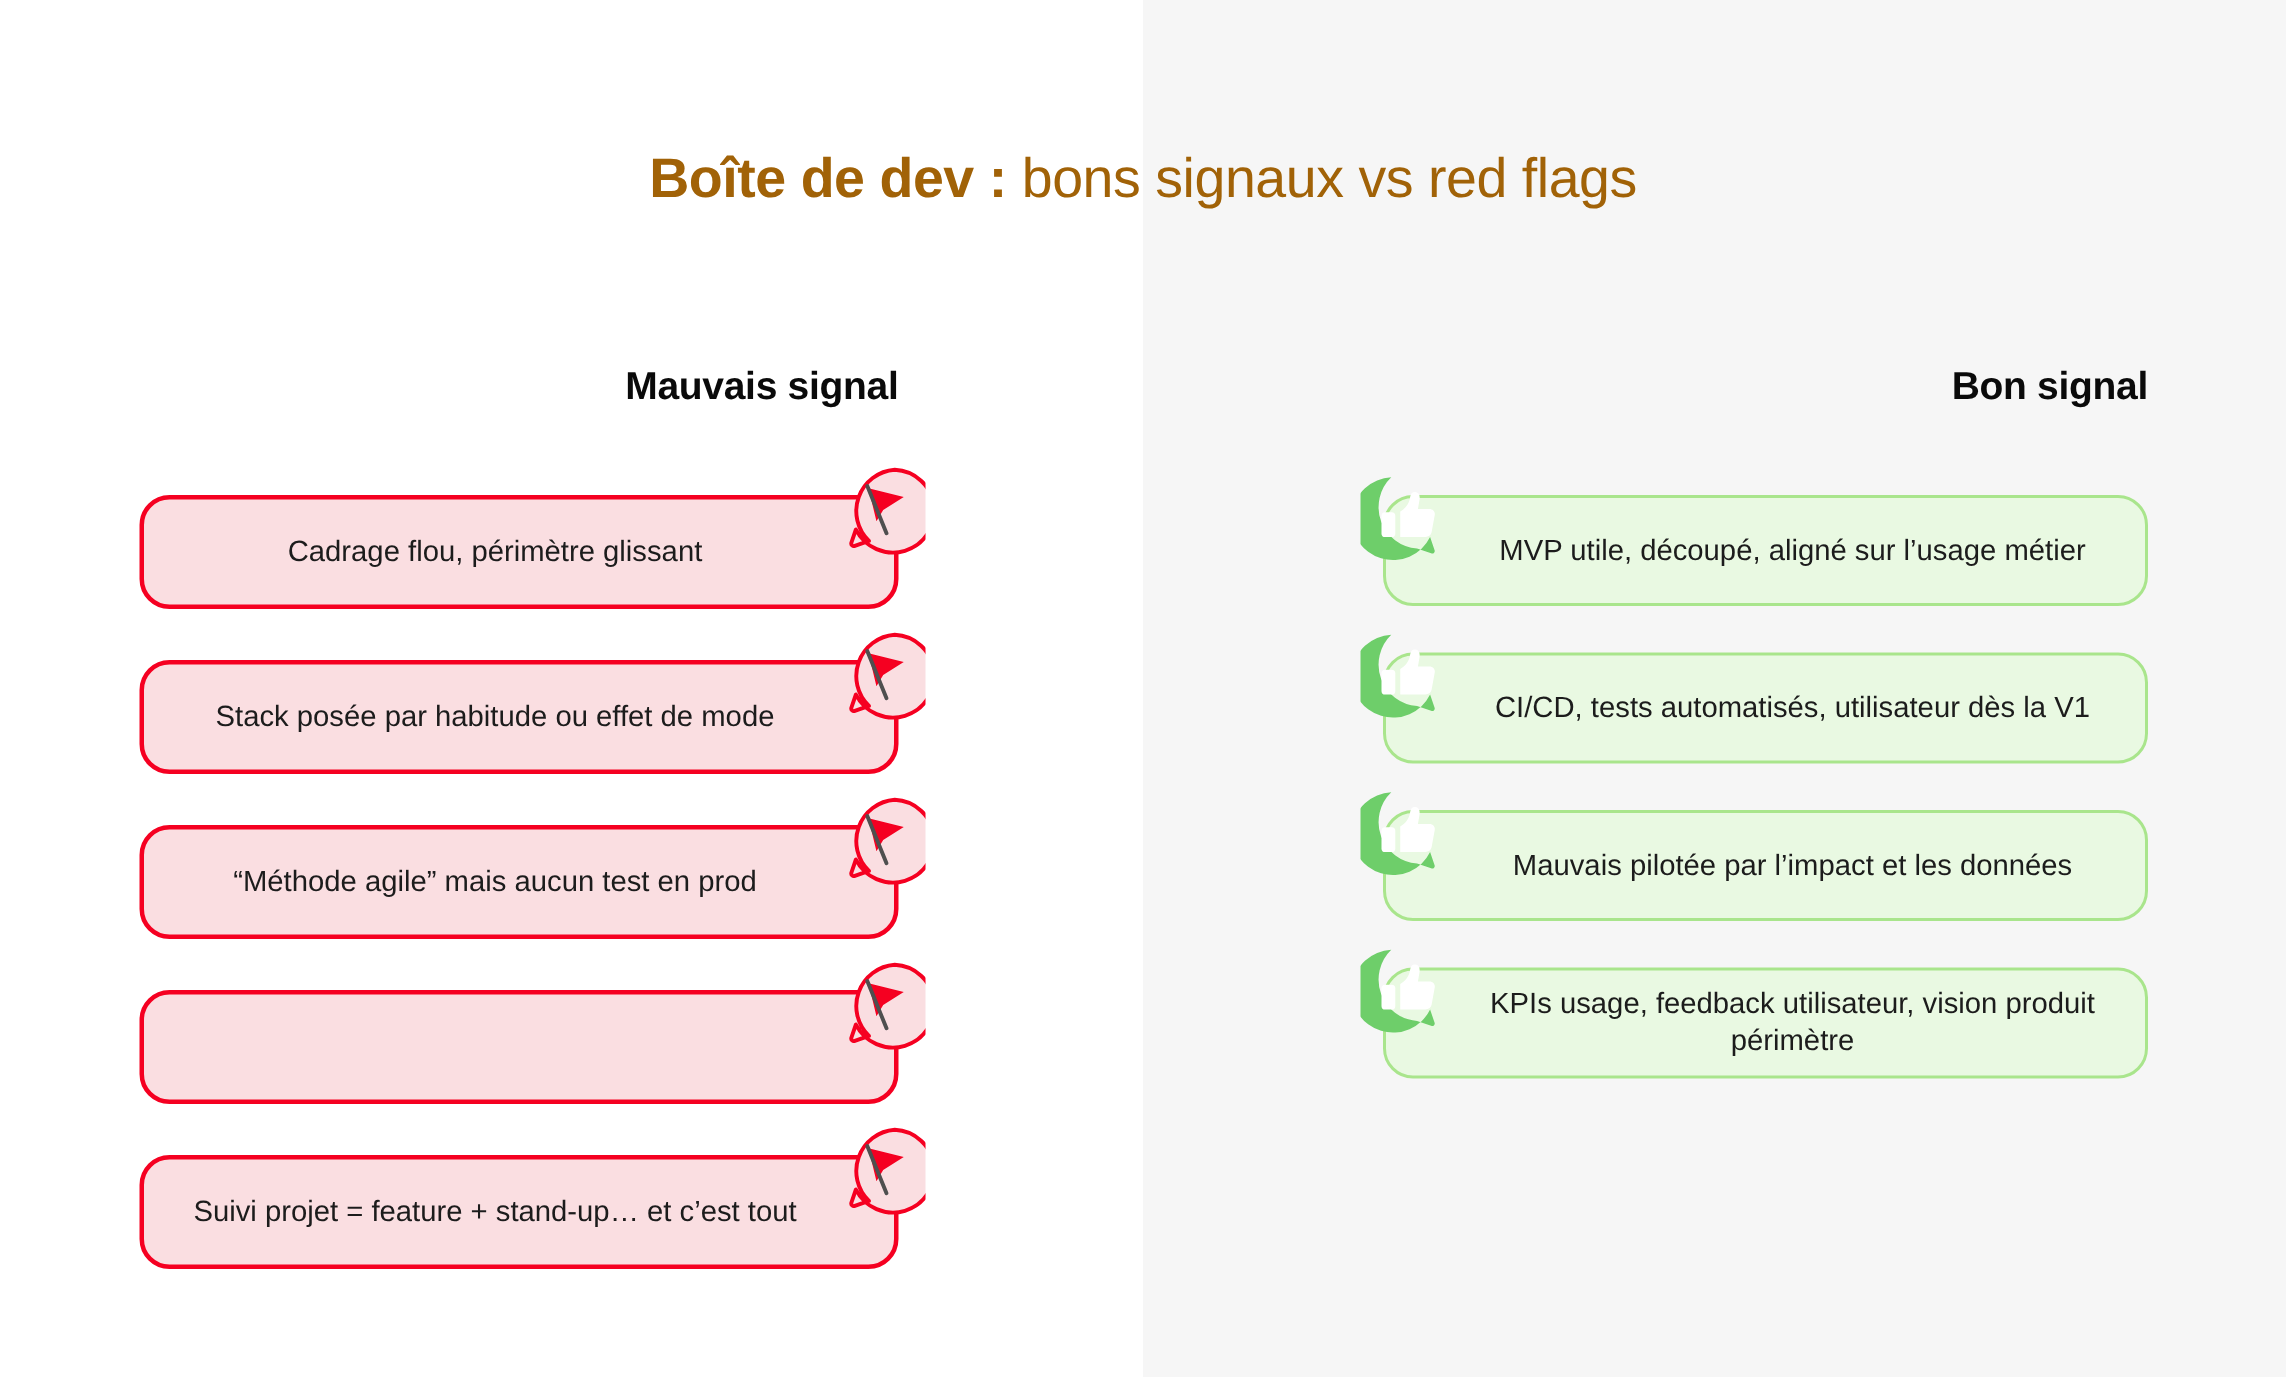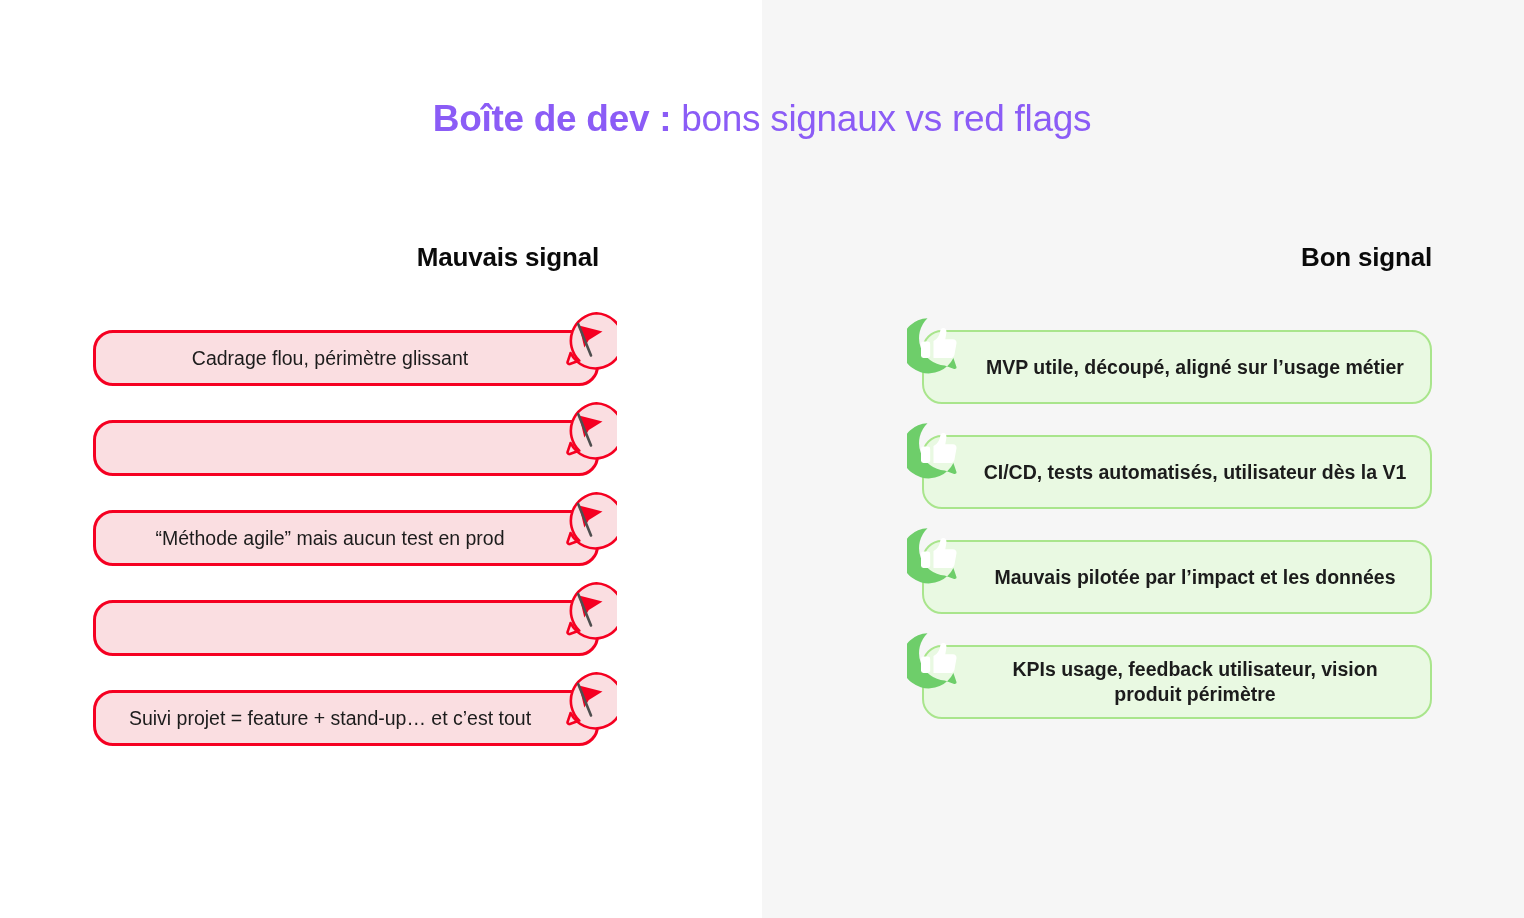--- a/index.html
+++ b/index.html
@@ -35,21 +35,21 @@
   }
 
   
   .title {
     position: absolute;
     left: 0; top: 96px;
     width: 1524px;
     text-align: center;
     font-size: 37px;
     line-height: 46px;
-    color: #8b5cf6;
+    color: #a16207;
     letter-spacing: -0.3px;
     white-space: nowrap;
   }
   .title .t-strong { font-weight: bold; }
   .title .t-rest   { font-weight: normal; }
 
   
   .col-head {
     position: absolute;
     top: 242px;
@@ -61,41 +61,41 @@
   }
   .col-head.left  { left: 93px; width: 506px; }
   .col-head.right { left: 922px; width: 510px; }
 
   
   .col {
     position: absolute;
     top: 330px;
   }
   .col.bad  { left: 93px;  width: 506px; }
-  .col.good { left: 922px; width: 510px; font-weight: bold; }
+  .col.good { left: 922px; width: 510px; }
 
   
   .card {
     position: relative;
     box-sizing: border-box;
     border-radius: 20px;
     display: flex;
     align-items: center;
     justify-content: center;
   }
   .card .card-text {
     text-align: center;
     color: #1c1c1c;
     font-size: 19.5px;
     line-height: 25px;
     padding: 0 22px;
   }
 
   .card.bad {
-    height: 56px;
+    height: 76px;
     margin-bottom: 34px;
     background: #fadee1;
     border: 3px solid #f50021;
   }
   .card.bad .card-text { padding-right: 54px; }
 
   .card.good {
     min-height: 74px;
     margin-bottom: 31px;
     background: #e9f9e2;
@@ -148,20 +148,21 @@
         <div class="card-text">Cadrage flou, périmètre glissant</div>
       </div>
       <div class="card bad">
         <div class="badge-flag">
           <svg viewBox="0 0 62 62" xmlns="http://www.w3.org/2000/svg">
             <path d="M41.5 4.2 A27.6 27.6 0 1 1 15.6 44.0 L12.6 52.8 A1.7 1.7 0 0 0 14.9 54.9 L24.3 51.6 A27.6 27.6 0 0 1 41.5 4.2 Z" fill="#fadee1" stroke="#f50021" stroke-width="2.6" stroke-linejoin="round"></path>
             <path d="M24.0 16.5 L47.5 22.4 L33.8 31.0 L29.3 38.5 Z" fill="#f50021"></path>
             <line x1="23.2" y1="15.0" x2="36.0" y2="46.5" stroke="#4f4f4f" stroke-width="2.6" stroke-linecap="round"></line>
           </svg>
         </div>
+        <div class="card-text">Stack posée par habitude ou effet de mode</div>
       </div>
       <div class="card bad">
         <div class="badge-flag">
           <svg viewBox="0 0 62 62" xmlns="http://www.w3.org/2000/svg">
             <path d="M41.5 4.2 A27.6 27.6 0 1 1 15.6 44.0 L12.6 52.8 A1.7 1.7 0 0 0 14.9 54.9 L24.3 51.6 A27.6 27.6 0 0 1 41.5 4.2 Z" fill="#fadee1" stroke="#f50021" stroke-width="2.6" stroke-linejoin="round"></path>
             <path d="M24.0 16.5 L47.5 22.4 L33.8 31.0 L29.3 38.5 Z" fill="#f50021"></path>
             <line x1="23.2" y1="15.0" x2="36.0" y2="46.5" stroke="#4f4f4f" stroke-width="2.6" stroke-linecap="round"></line>
           </svg>
         </div>
         <div class="card-text">“Méthode agile” mais aucun test en prod</div>

